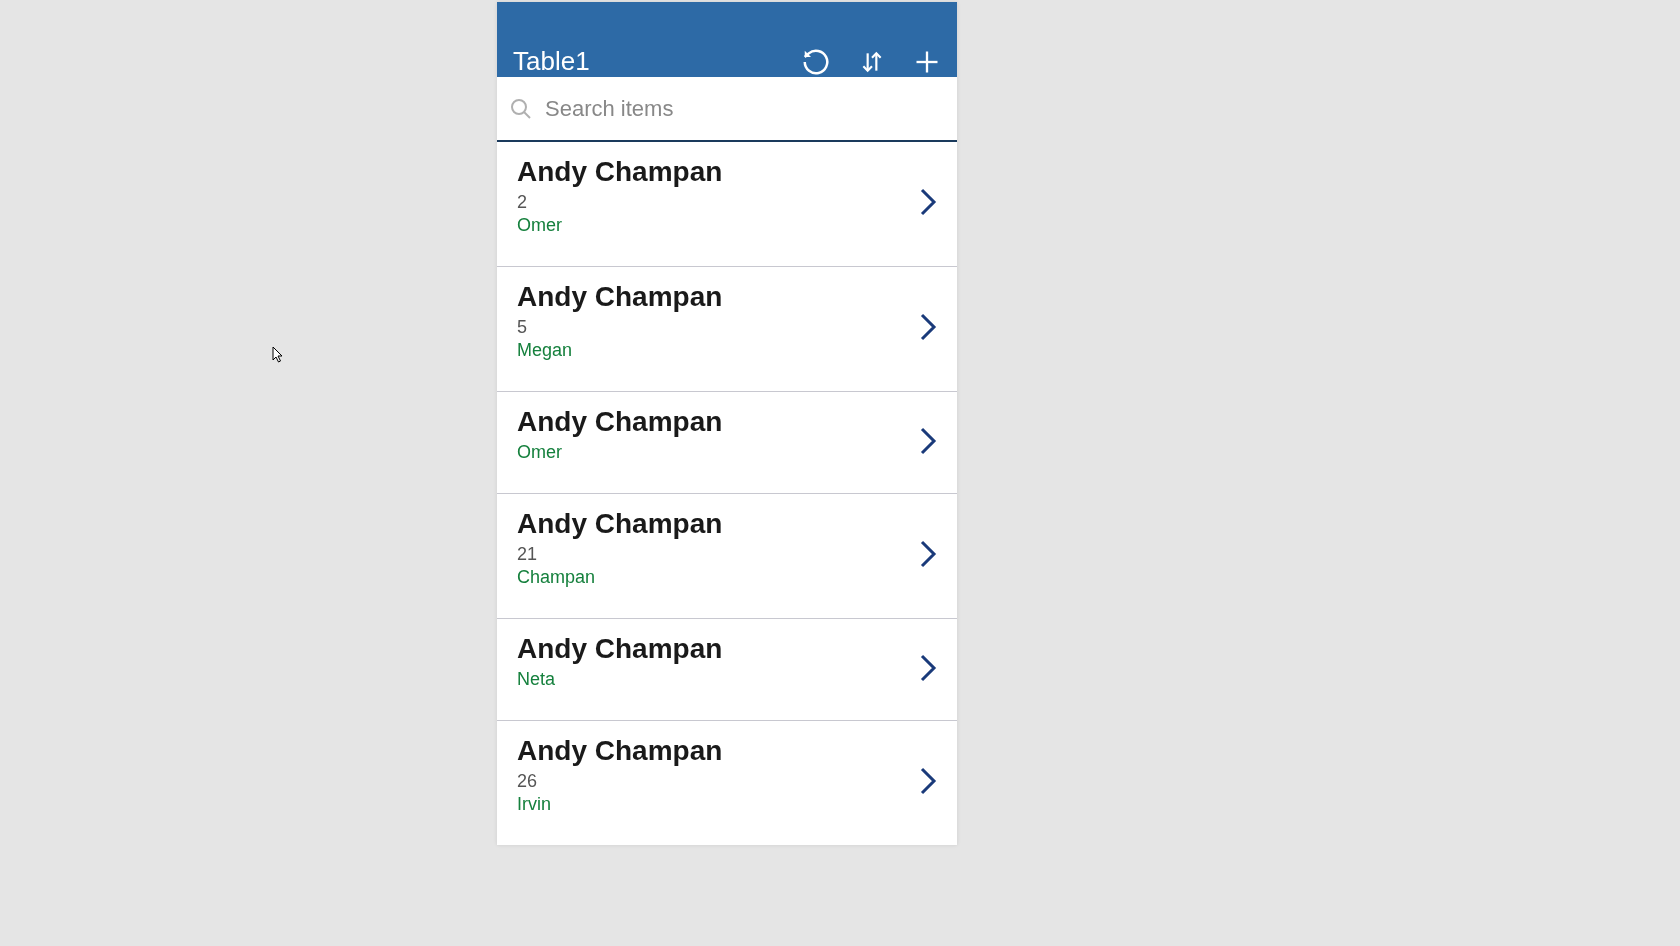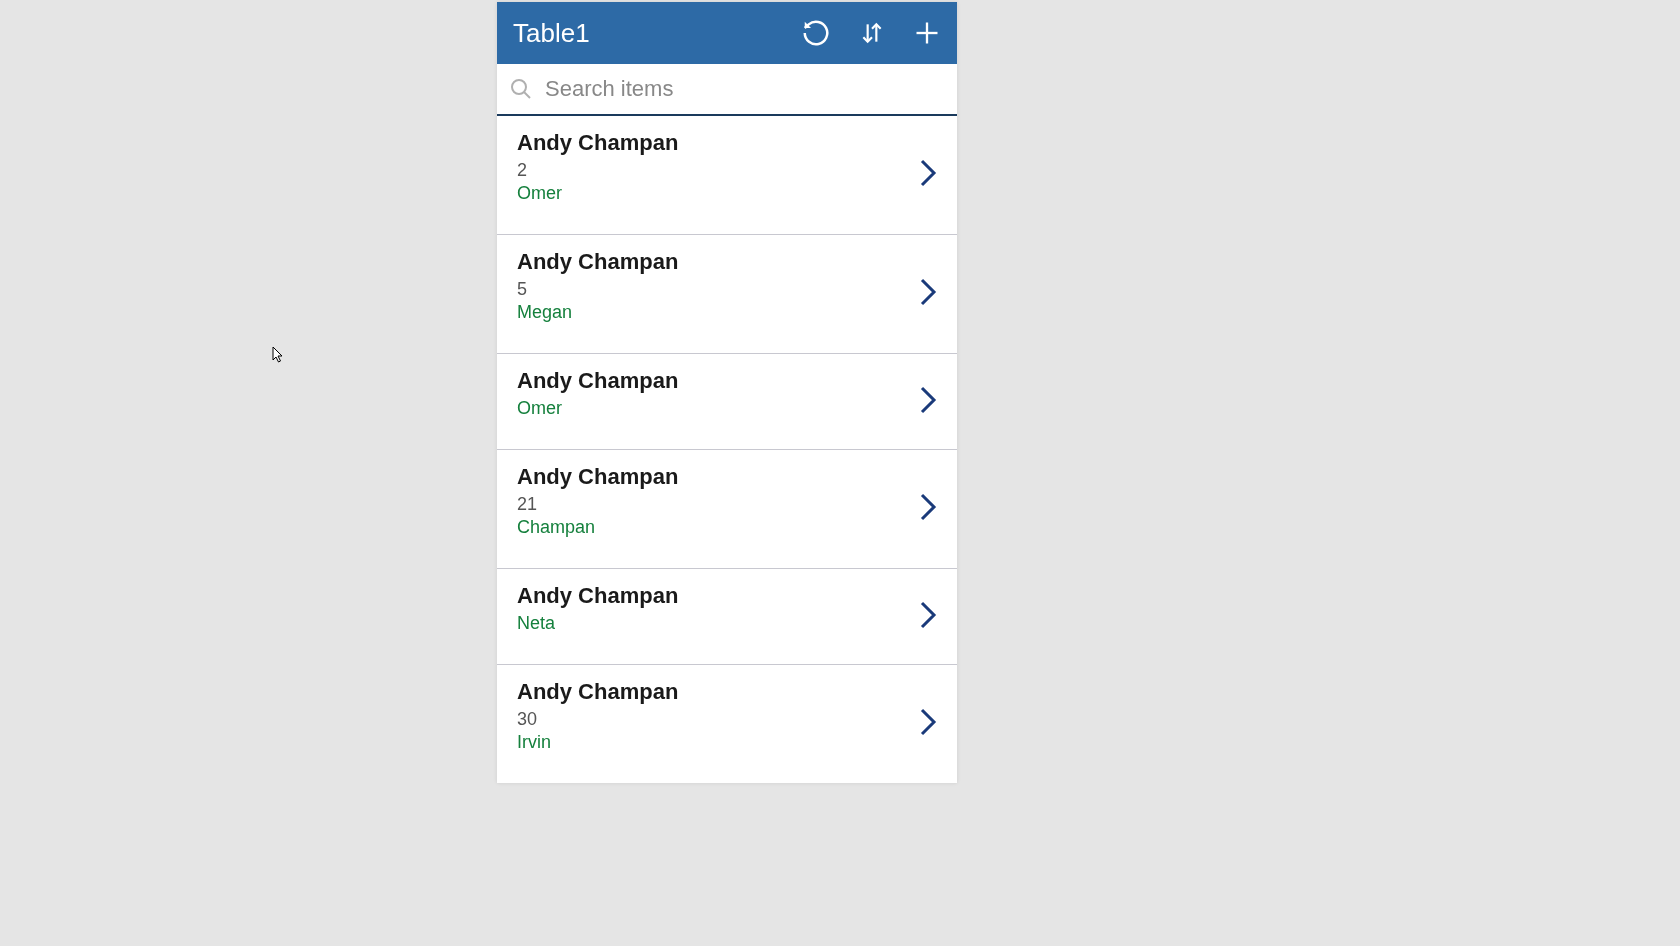--- a/index.html
+++ b/index.html
@@ -24,23 +24,23 @@
       width: 460px;
       background: #ffffff;
       display: flex;
       flex-direction: column;
       box-shadow: 0 0 4px rgba(0,0,0,0.1);
     }
 
     .header {
       background: #2d6aa6;
       color: #ffffff;
-      height: 62px;
-      display: flex;
-      align-items: center;
+      height: 75px;
+      display: flex;
+      align-items: flex-end;
       padding: 0 16px;
     }
 
     .header-title {
       font-size: 26px;
       font-weight: 400;
       flex: 1;
     }
 
     .header-icons {
@@ -51,21 +51,21 @@
 
     .icon-btn {
       cursor: pointer;
       display: flex;
       align-items: center;
       justify-content: center;
     }
 
     .search-bar {
       background: #ffffff;
-      height: 52px;
+      height: 65px;
       display: flex;
       align-items: center;
       padding: 0 12px;
       border-bottom: 2px solid #1a3a5c;
     }
 
     .search-icon-container {
       margin-right: 12px;
       display: flex;
       align-items: center;
@@ -95,21 +95,21 @@
       border-bottom: 1px solid #c8c8d0;
       position: relative;
       cursor: pointer;
     }
 
     .list-item:last-child {
       border-bottom: none;
     }
 
     .item-title {
-      font-size: 22px;
+      font-size: 28px;
       font-weight: 600;
       color: #1a1a1a;
       margin-bottom: 4px;
     }
 
     .item-number {
       font-size: 18px;
       color: #555;
       margin-bottom: 2px;
     }
@@ -207,21 +207,21 @@
       </div>
       <div class="list-item">
         <div class="item-title">Andy Champan</div>
         <div class="item-subtitle">Neta</div>
         <div class="chevron"><svg width="18" height="30" viewBox="0 0 12 20" fill="none" stroke="#1a3a7a" stroke-width="2">
             <polyline points="2 2 10 10 2 18"></polyline>
           </svg></div>
       </div>
       <div class="list-item">
         <div class="item-title">Andy Champan</div>
-        <div class="item-number">30</div>
+        <div class="item-number">26</div>
         <div class="item-subtitle">Irvin</div>
         <div class="chevron"><svg width="18" height="30" viewBox="0 0 12 20" fill="none" stroke="#1a3a7a" stroke-width="2">
             <polyline points="2 2 10 10 2 18"></polyline>
           </svg></div>
       </div>
     </div>
 </div>
 
 <div class="cursor">
   <svg width="14" height="18" viewBox="0 0 14 18">

